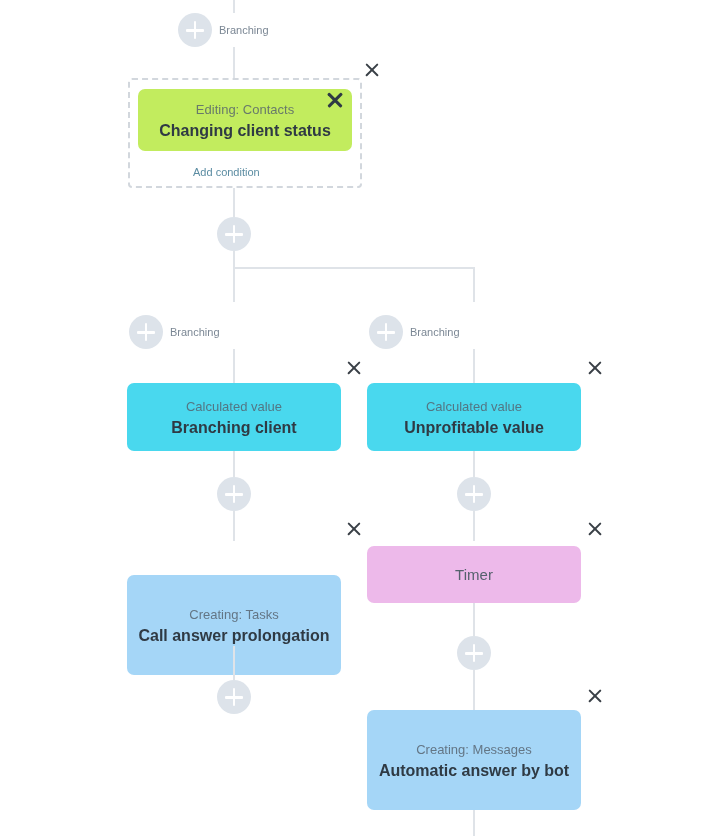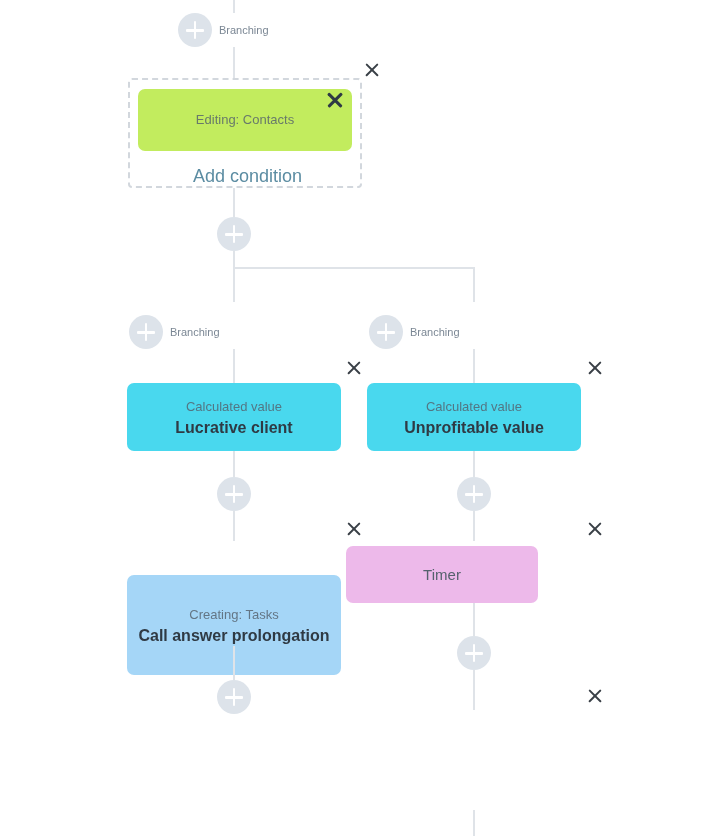--- a/index.html
+++ b/index.html
@@ -115,21 +115,21 @@
   
   .dashed-group {
     position: absolute;
     border: 2px dashed #d2d7dd;
     border-radius: 4px;
     box-sizing: border-box;
     background: transparent;
   }
   .add-condition {
     position: absolute;
-    font-size: 18px;
+    font-size: 11px;
     color: #5b8ca2;
     white-space: nowrap;
     cursor: pointer;
   }
 
   
   .close-x {
     position: absolute;
     width: 16px;
     height: 16px;
@@ -163,20 +163,21 @@
   <div class="branch-label" style="left:219px; top:13px;">Branching</div>
 
   <div class="v-line" style="left:233px; top:47px;  height:31px;"></div>
 
   <div class="dashed-group" style="left:128px; top:78px; width:234px; height:110px;"></div>
 
   <div class="close-x" style="left:364px; top:62px;"></div>
 
   <div class="block green" style="left:138px; top:89px; width:214px; height:62px;">
     <div class="b-sub">Editing: Contacts</div>
+    <div class="b-title">Changing client status</div>
   </div>
   <div class="close-x on-block" style="left:327px; top:92px;"></div>
 
   <div class="add-condition" style="left:193px; top:166px;">Add condition</div>
 
   <div class="v-line" style="left:233px; top:188px; height:29px;"></div>
   <div class="plus-btn" style="left:217px; top:217px;"></div>
   <div class="v-line" style="left:233px; top:251px; height:17px;"></div>
 
   <div class="h-line" style="left:233px; top:267px; width:242px;"></div>
@@ -184,21 +185,21 @@
   <div class="v-line" style="left:233px; top:267px; height:35px;"></div>
   <div class="v-line" style="left:473px; top:267px; height:35px;"></div>
 
   <div class="plus-btn" style="left:129px; top:315px;"></div>
   <div class="branch-label" style="left:170px; top:315px;">Branching</div>
   <div class="v-line" style="left:233px; top:349px; height:34px;"></div>
 
   <div class="close-x" style="left:346px; top:360px;"></div>
   <div class="block cyan" style="left:127px; top:383px; width:214px; height:68px;">
     <div class="b-sub">Calculated value</div>
-    <div class="b-title">Lucrative client</div>
+    <div class="b-title">Branching client</div>
   </div>
 
   <div class="v-line" style="left:233px; top:451px; height:26px;"></div>
   <div class="plus-btn" style="left:217px; top:477px;"></div>
   <div class="v-line" style="left:233px; top:511px; height:30px;"></div>
 
   <div class="close-x" style="left:346px; top:521px;"></div>
   <div class="block blue" style="left:127px; top:546px; width:214px; height:100px;margin-top:29px;">
     <div class="b-sub">Creating: Tasks</div>
     <div class="b-title">Call answer prolongation</div>
@@ -215,25 +216,29 @@
   <div class="block cyan" style="left:367px; top:383px; width:214px; height:68px;">
     <div class="b-sub">Calculated value</div>
     <div class="b-title">Unprofitable value</div>
   </div>
 
   <div class="v-line" style="left:473px; top:451px; height:26px;"></div>
   <div class="plus-btn" style="left:457px; top:477px;"></div>
   <div class="v-line" style="left:473px; top:511px; height:30px;"></div>
 
   <div class="close-x" style="left:587px; top:521px;"></div>
-  <div class="block pink" style="left:346px; top:546px; width:192px; height:57px;">
+  <div class="block pink" style="left:367px; top:546px; width:214px; height:57px;">
     <div class="b-title">Timer</div>
   </div>
 
   <div class="v-line" style="left:473px; top:603px; height:33px;"></div>
   <div class="plus-btn" style="left:457px; top:636px;"></div>
   <div class="v-line" style="left:473px; top:670px; height:40px;"></div>
 
   <div class="close-x" style="left:587px; top:688px;"></div>
+  <div class="block blue" style="left:367px; top:710px; width:214px; height:100px;">
+    <div class="b-sub">Creating: Messages</div>
+    <div class="b-title">Automatic answer by bot</div>
+  </div>
 
   <div class="v-line" style="left:473px; top:810px; height:26px;"></div>
 
 </div>
 
 </body></html>

